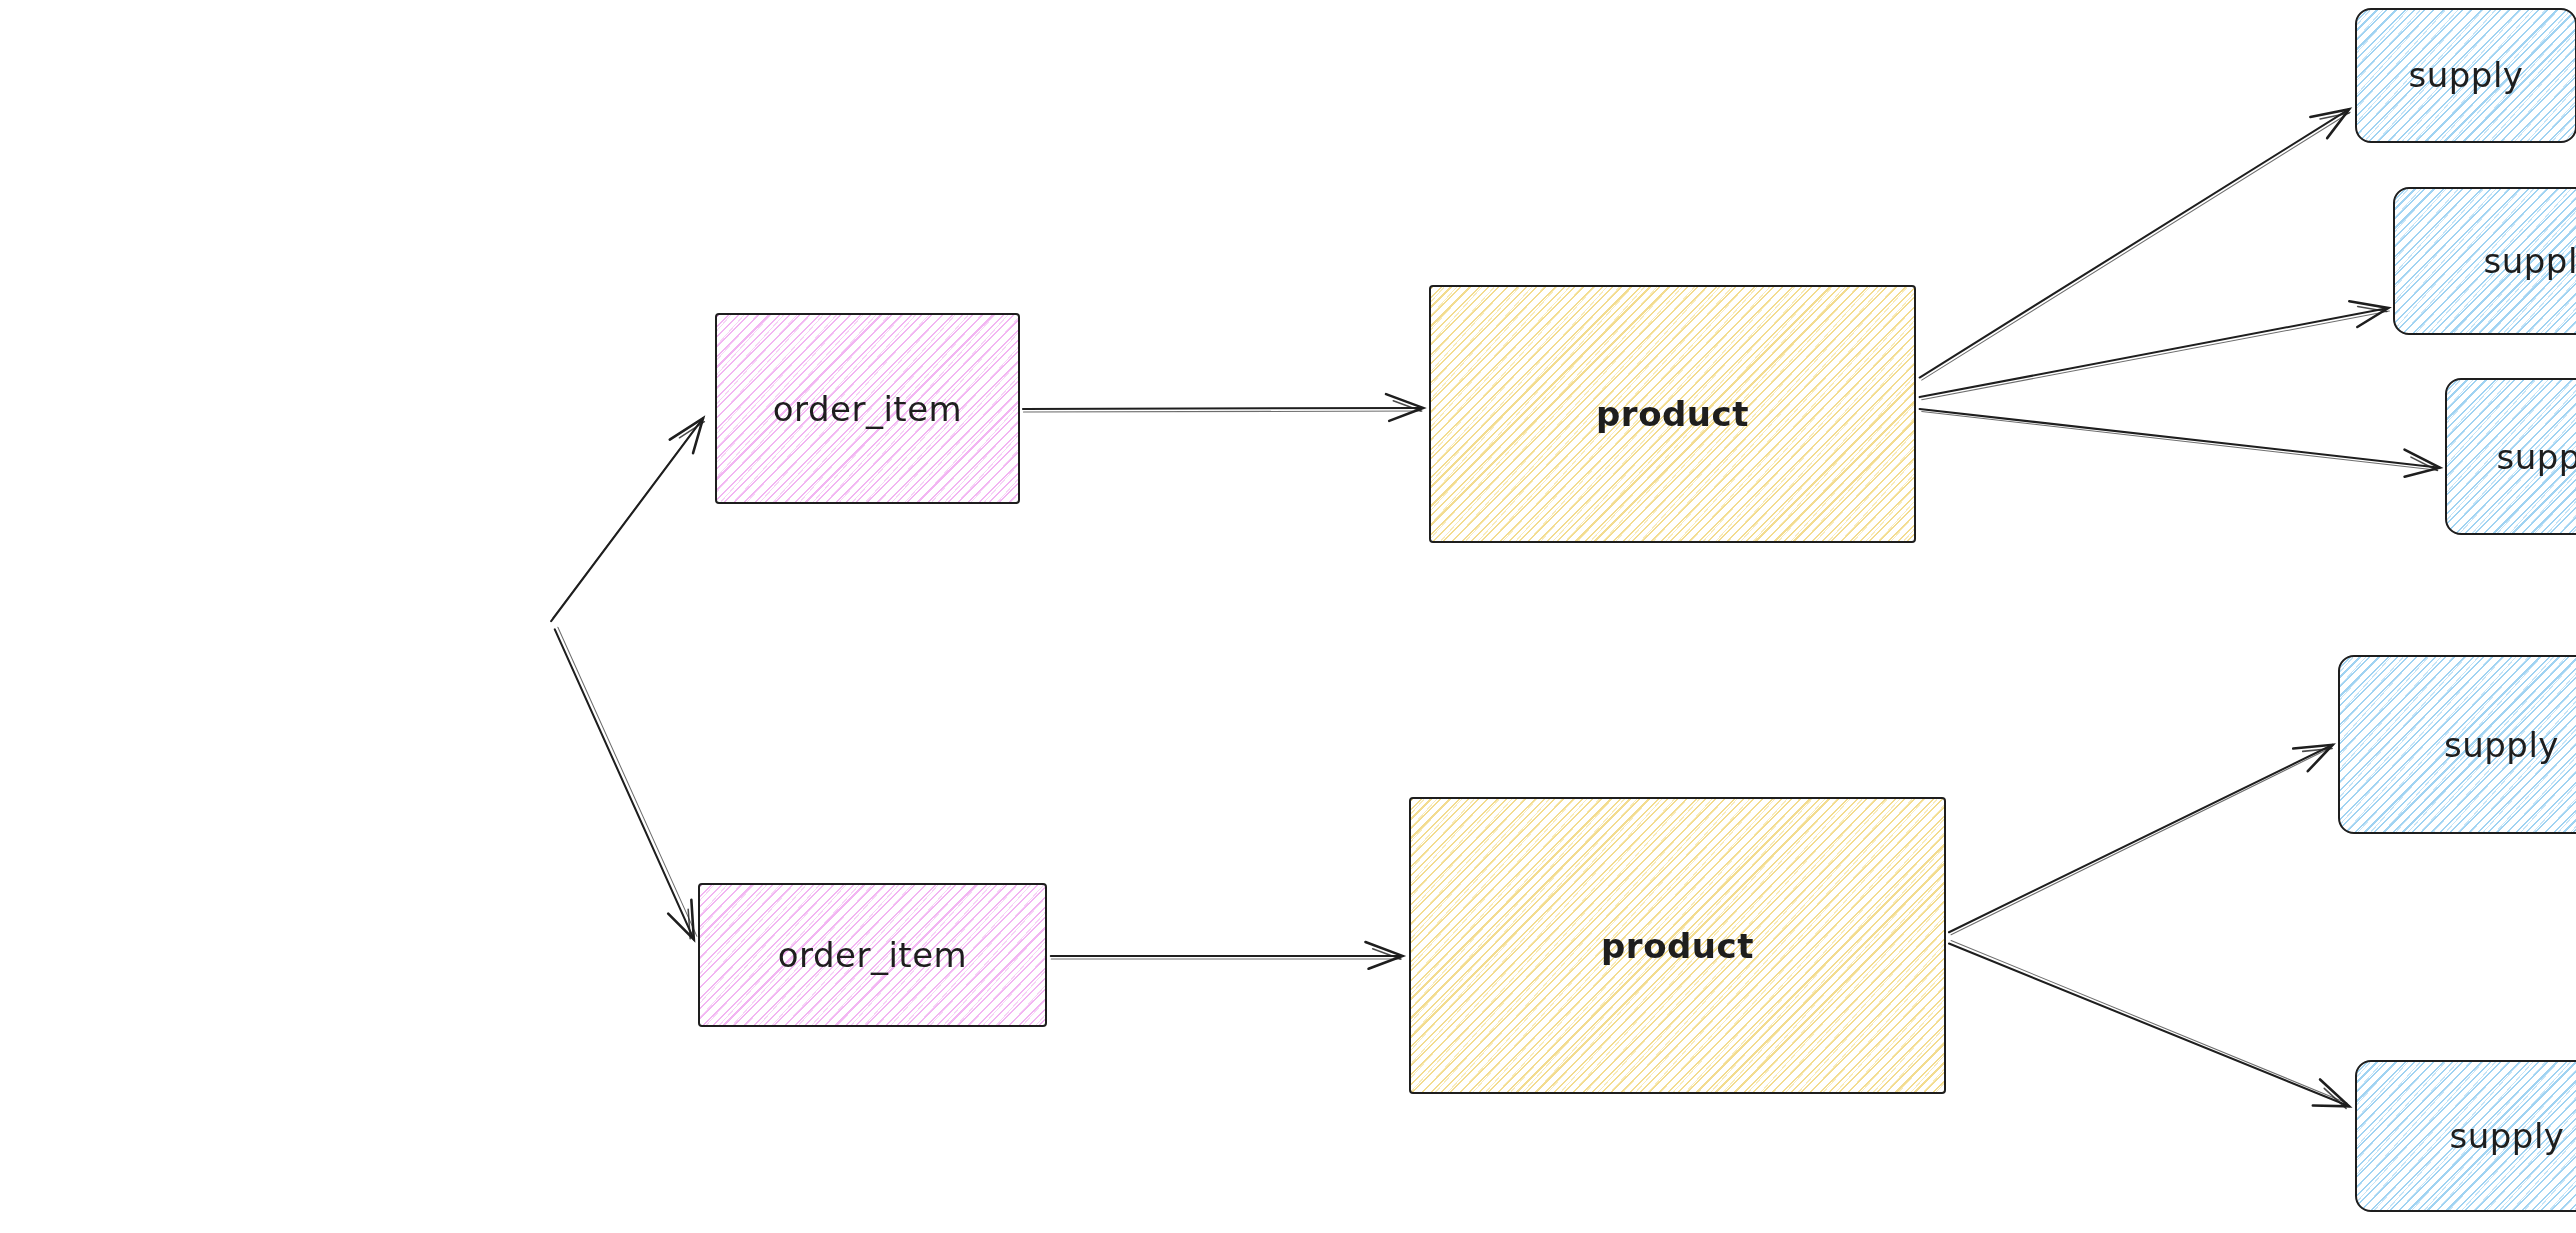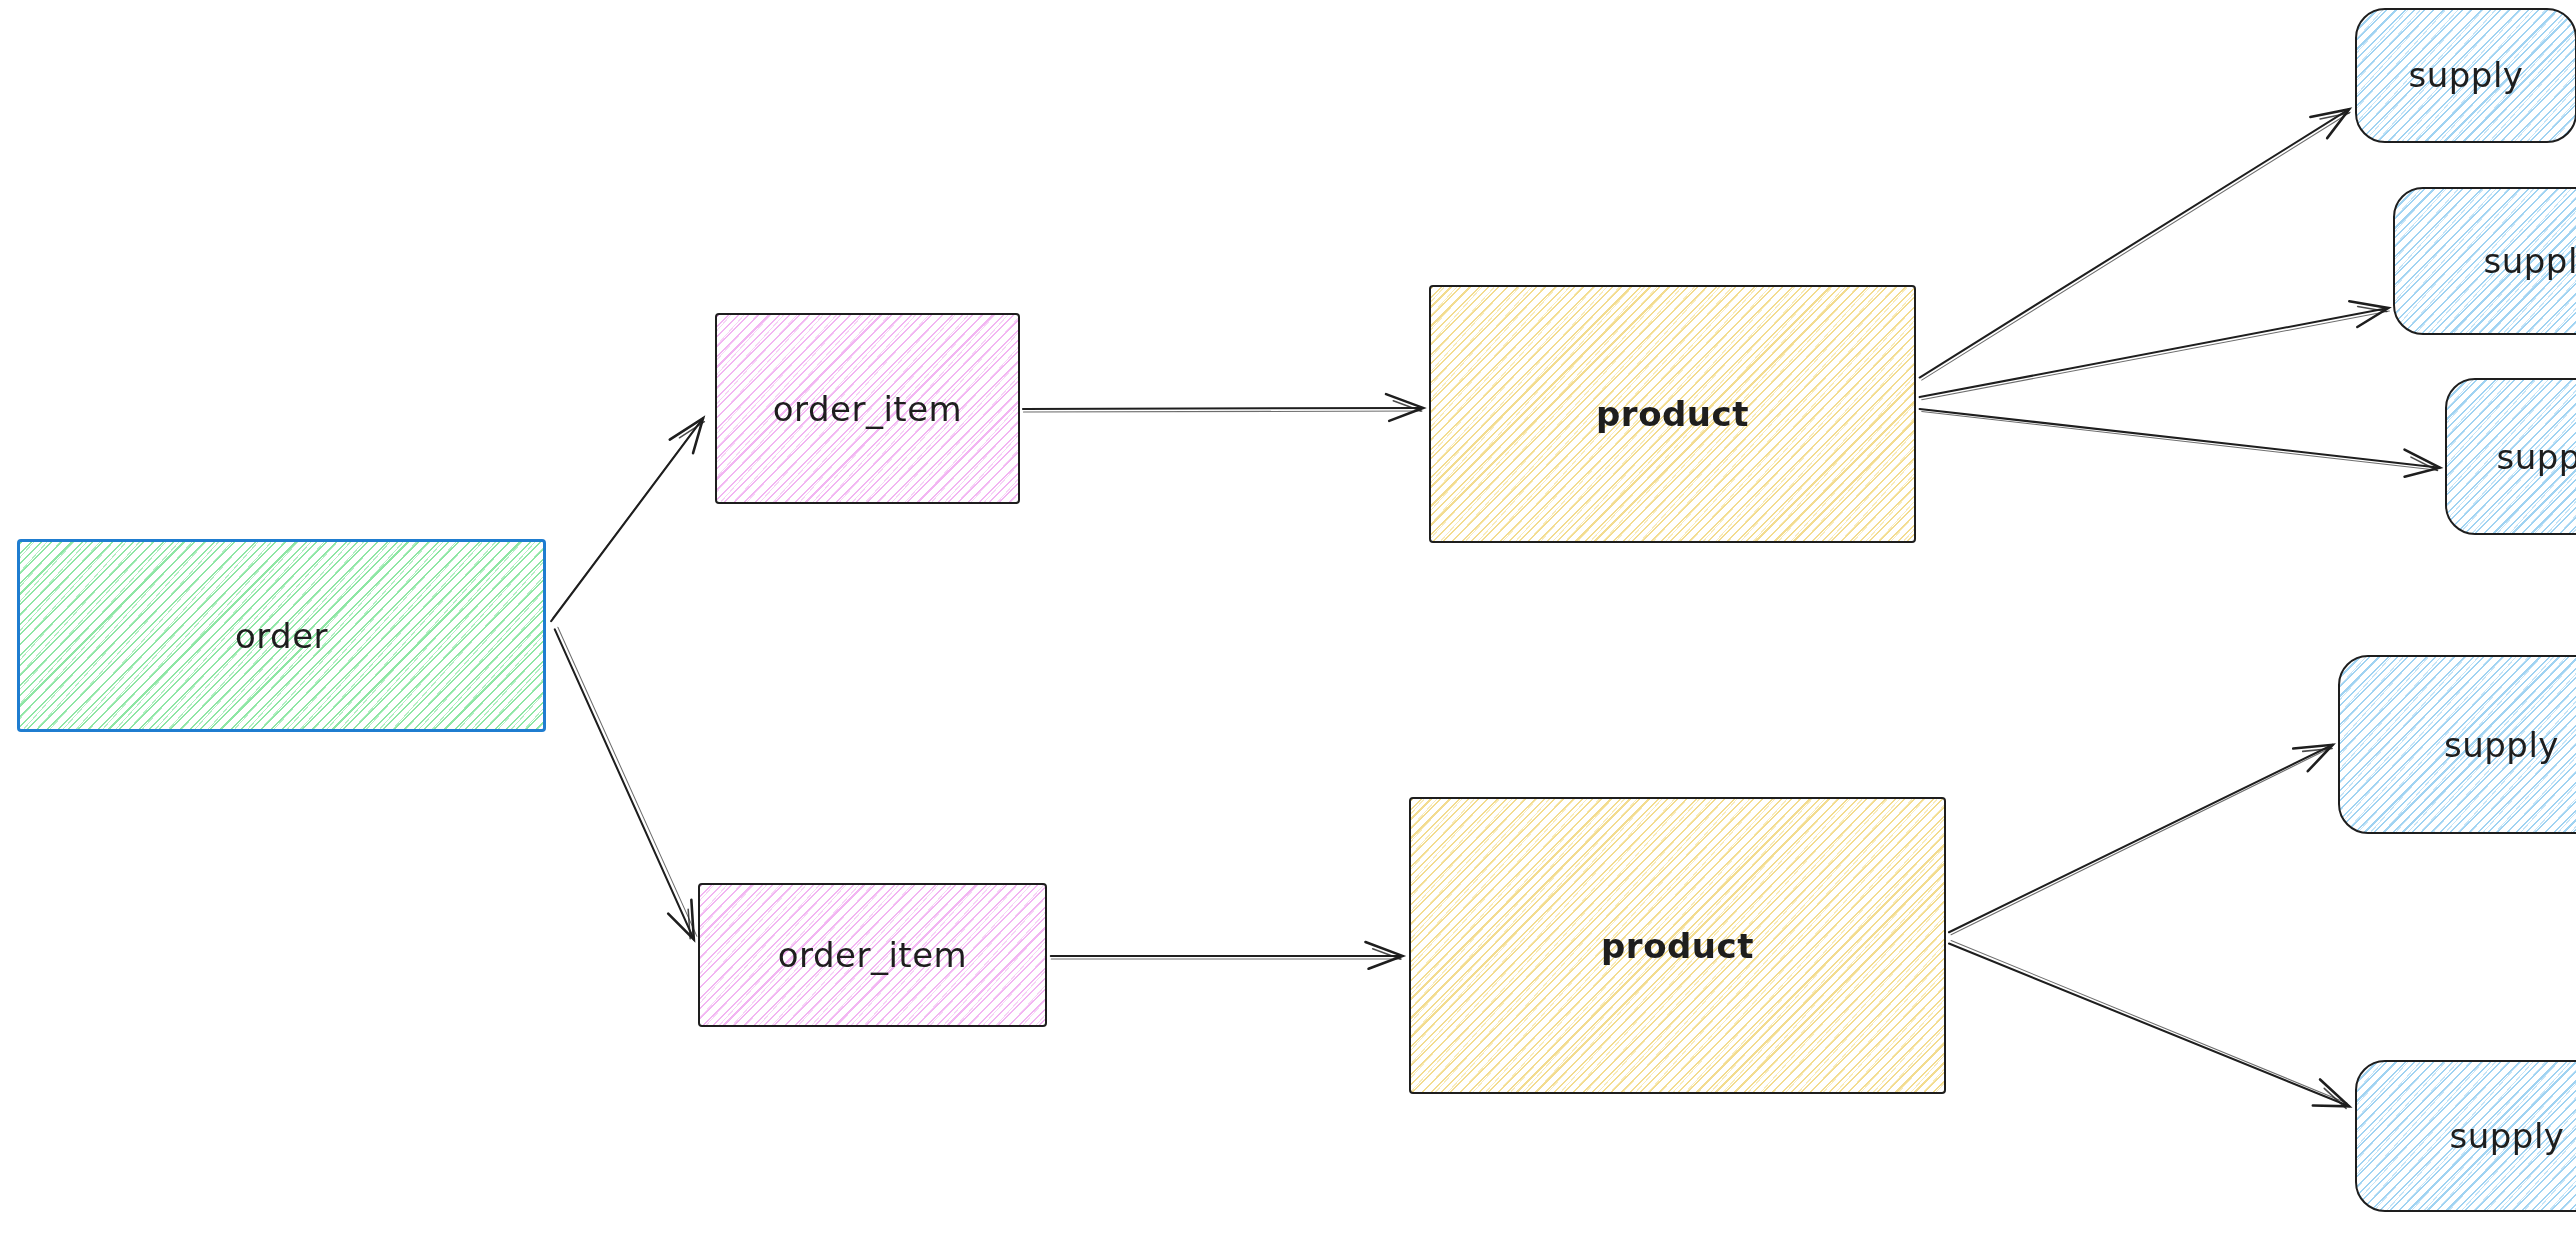--- a/index.html
+++ b/index.html
@@ -35,21 +35,21 @@
     letter-spacing: 0.5px;
   }
   .node .label {
     position: relative;
     z-index: 3;
     padding: 0 9.3px;
     white-space: nowrap;
   }
   
   .r70 { border-radius: 4px; }
-  .r60 { border-radius: 30px; }
+  .r60 { border-radius: 16px; }
 
   .stroke-dark { border: 2.6px solid #1e1e1e; }
   .stroke-blue { border: 3.1px solid #1f7dd0; }
 
   
   .fill-green {
     background-image:
       repeating-linear-gradient(135deg, #8ee6a4 0 1.5px, transparent 1.5px 7.2px),
       repeating-linear-gradient(132deg, #b4efc4 0 1px, transparent 1px 9.8px);
   }
@@ -128,23 +128,20 @@
     <g>
       <line class="edge-ghost" x1="3787" y1="1815" x2="4524" y2="1452"></line>
       <line class="edge-main" x1="3783" y1="1810" x2="4528" y2="1446" marker-end="url(#ah)"></line>
     </g>
     <g>
       <line class="edge-ghost" x1="3787" y1="1826" x2="4556" y2="2142"></line>
       <line class="edge-main" x1="3783" y1="1832" x2="4560" y2="2148" marker-end="url(#ah)"></line>
     </g>
   </svg>
 
-  <div class="node r70 stroke-blue fill-green" style="left:17px; top:539px; width:529px; height:193px;">
-    <span class="label">order</span>
-  </div>
 
   <div class="node r70 stroke-dark fill-pink" style="left:715px; top:313px; width:305px; height:191px;">
     <span class="label">order_item</span>
   </div>
 
   <div class="node r70 stroke-dark fill-pink" style="left:698px; top:883px; width:349px; height:144px;">
     <span class="label">order_item</span>
   </div>
 
   <div class="node r70 stroke-dark fill-yellow" style="left:1429px; top:285px; width:487px; height:258px;">

